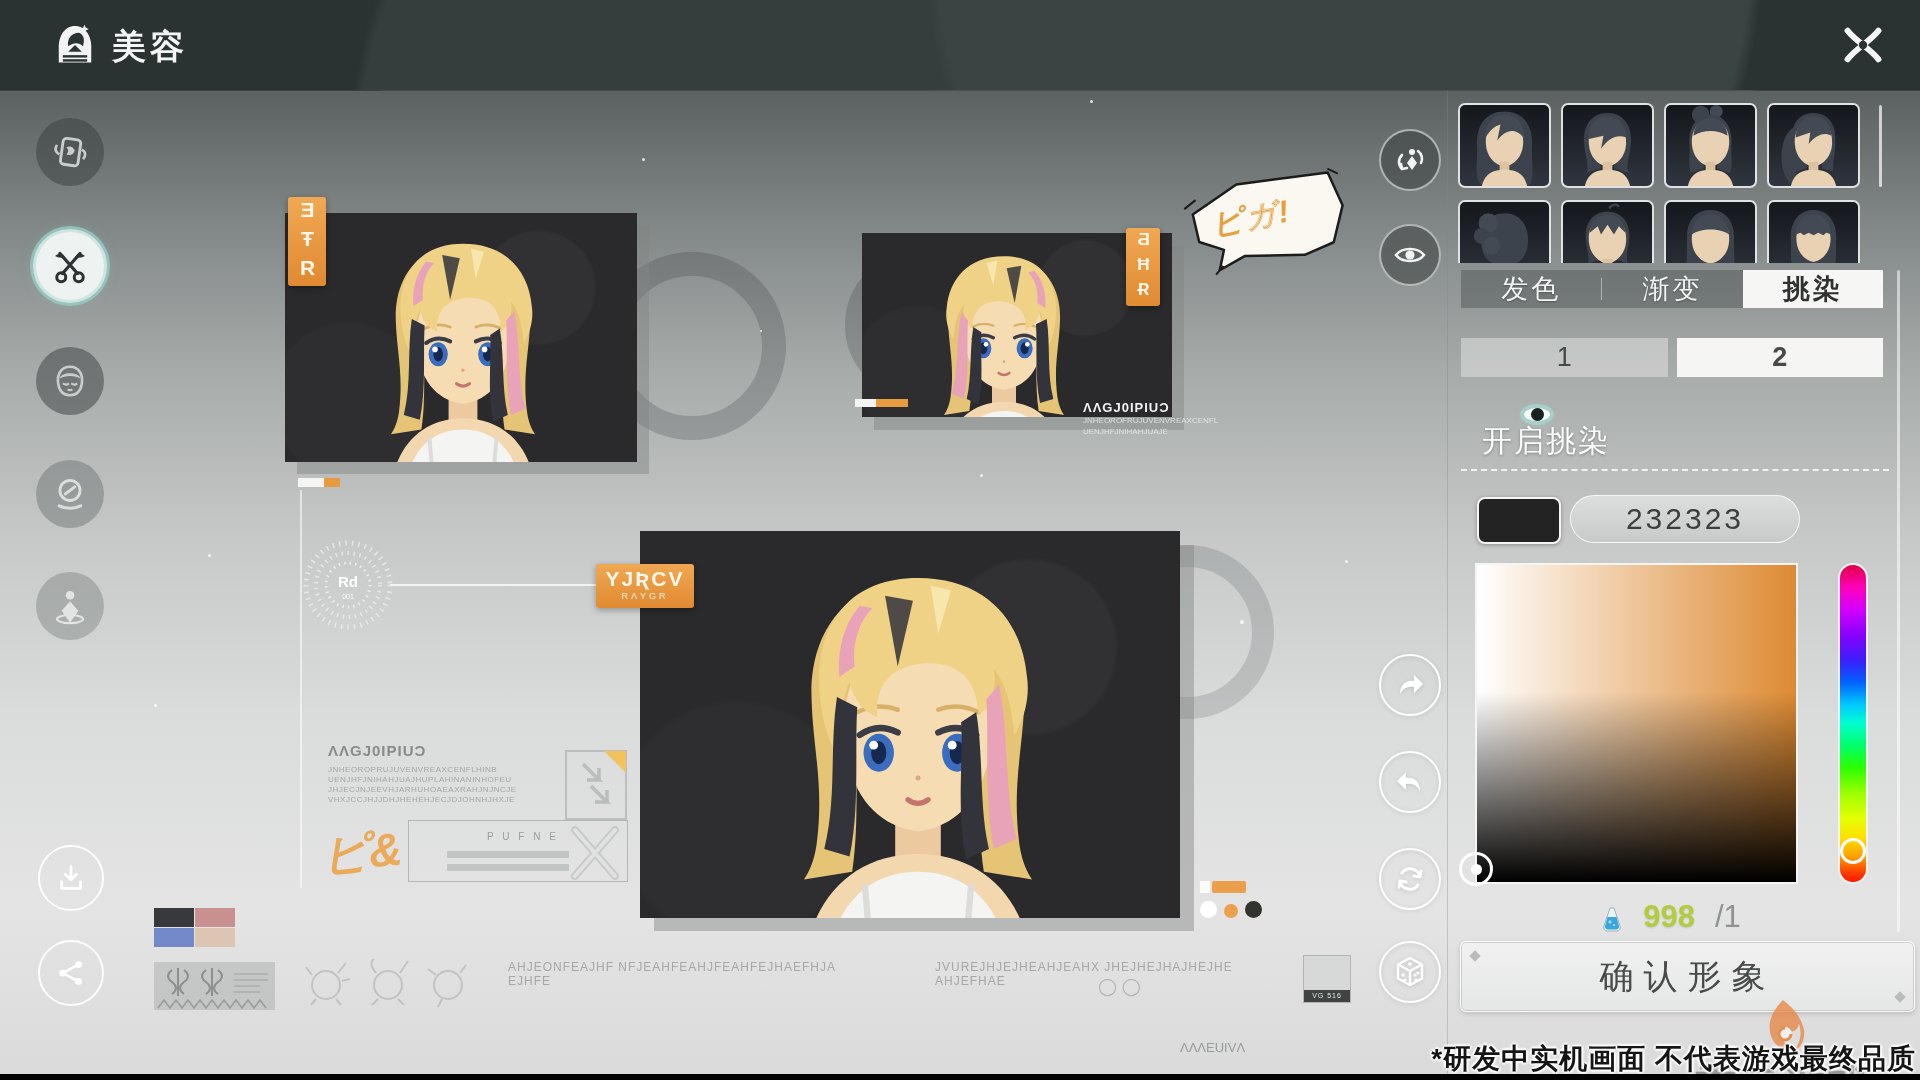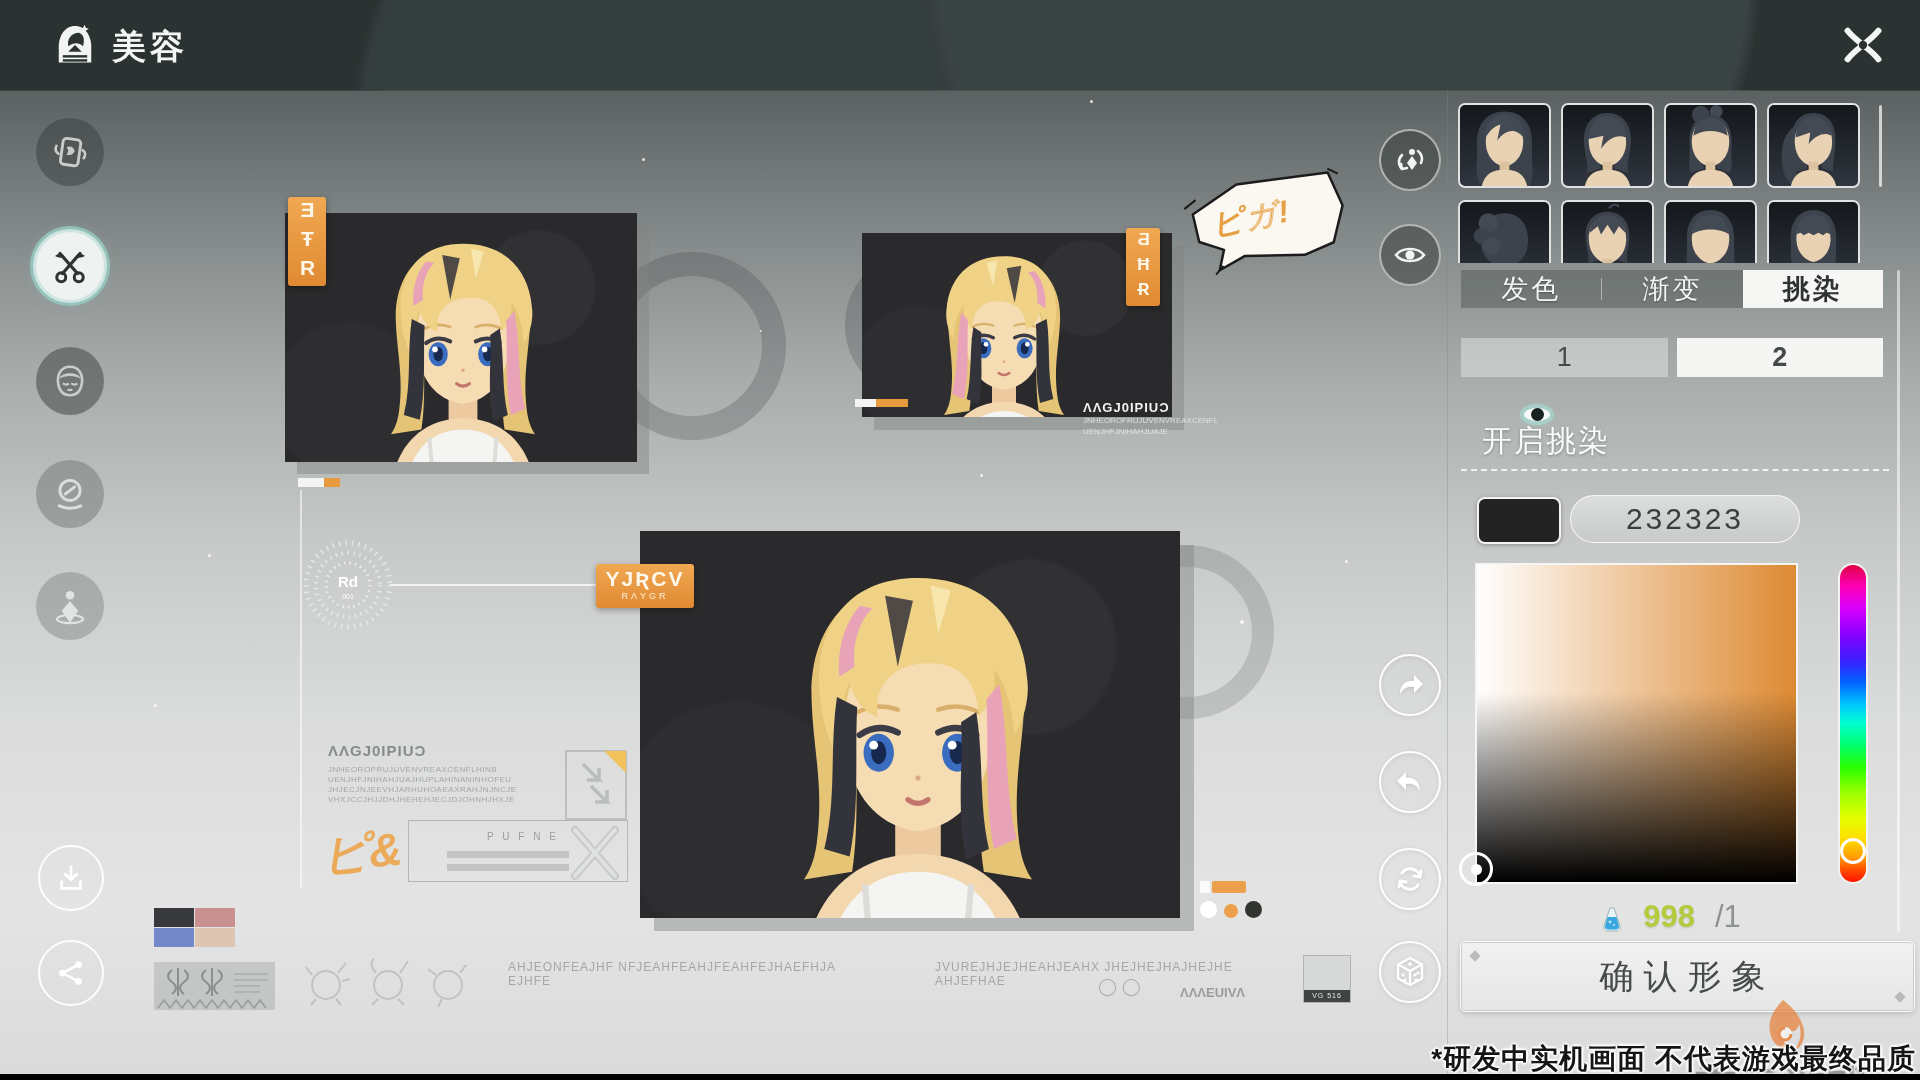--- a/index.html
+++ b/index.html
@@ -323,21 +323,21 @@
         <path d="M14 20 l-6 -8 M40 18 l8 -10 M18 44 l-5 6 M38 44 l5 6 M44 26 l8 -2"></path>
       <circle cx="90" cy="30" r="14"></circle>
         <path d="M78 18 q-8 -10 -2 -14 M102 18 l8 -12 M80 44 l-6 6 M100 44 l6 6"></path>
       <circle cx="150" cy="30" r="14"></circle>
         <path d="M138 20 l-8 -6 M162 18 l6 -8 M144 44 l-4 8"></path>
     </g>
   </svg>
   <div class="abs" style="left:508px;top:960px;width:370px;font-size:12px;color:rgba(150,154,153,.8);letter-spacing:1px">AHJEONFEAJHF NFJEAHFEAHJFEAHFEJHAEFHJA EJHFE</div>
   <div class="abs" style="left:935px;top:960px;width:340px;font-size:12px;color:rgba(150,154,153,.8);letter-spacing:1px">JVUREJHJEJHEAHJEAHX JHEJHEJHAJHEJHE AHJEFHAE</div>
   <div class="abs" style="left:1098px;top:976px;font-size:17px;color:rgba(160,164,163,.8)">◯ ◯</div>
-  <div class="abs" style="left:1180px;top:985px;font-size:13px;font-weight:bold;color:rgba(140,144,143,.85)">ΛΛΛEUIVΛ</div>
+  <div class="abs" style="left:1180px;top:1040px;font-size:13px;font-weight:normal;color:rgba(140,144,143,.85)">ΛΛΛEUIVΛ</div>
   <div class="abs" style="left:1303px;top:955px;width:46px;height:46px;background:#d7d9d8;border:1px solid rgba(120,124,123,.4)">
     <div style="position:absolute;left:0;bottom:0;width:100%;height:12px;background:#3f4342;color:#e8eae9;font-size:7px;text-align:center;line-height:12px;letter-spacing:1px">VG 516</div>
   </div>
 
   <div class="abs" style="left:154px;top:908px;width:81px;height:39px">
     <div class="palCell" style="left: 0px; top: 0px; background-color: rgb(55, 57, 60);"></div>
     <div class="palCell" style="left: 41px; top: 0px; background-color: rgb(201, 144, 144);"></div>
     <div class="palCell" style="left: 0px; top: 20px; background-color: rgb(115, 137, 201);"></div>
     <div class="palCell" style="left: 41px; top: 20px; background-color: rgb(220, 197, 178);"></div>
   </div>

